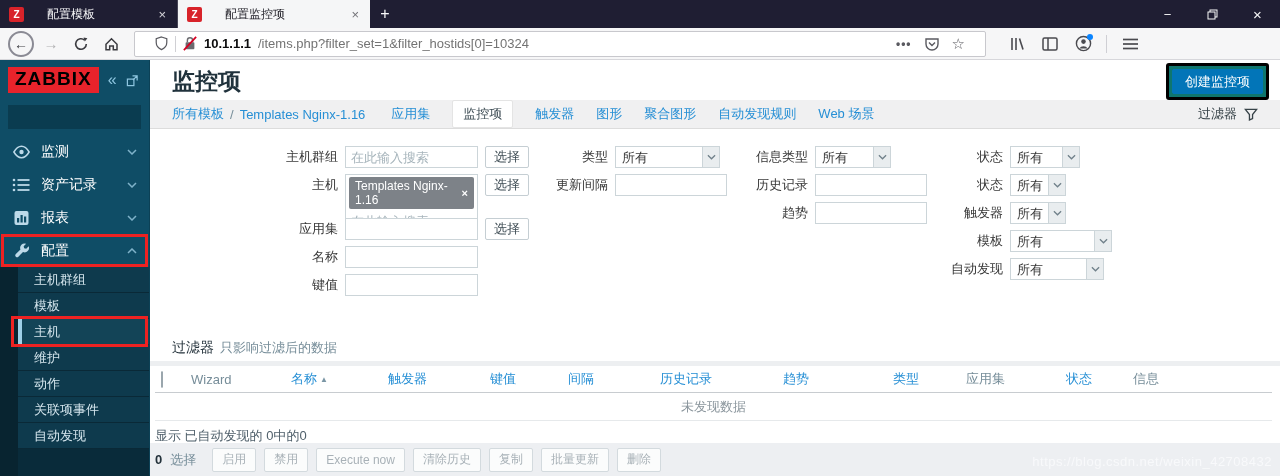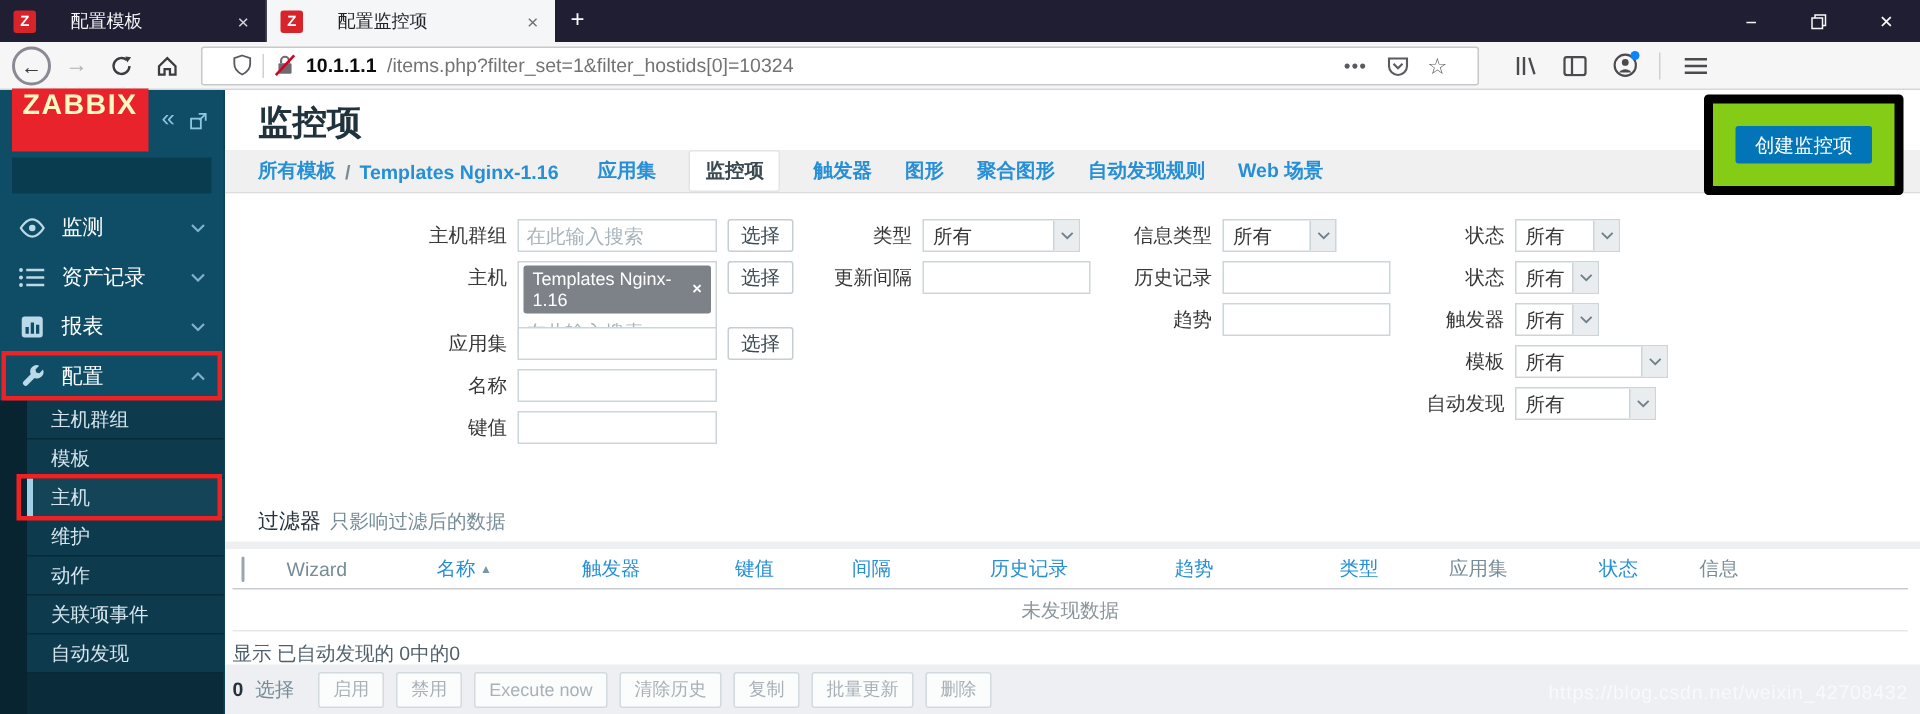--- a/index.html
+++ b/index.html
@@ -32,43 +32,43 @@
   .url-dots { letter-spacing:1px; font-weight:bold; font-size:12px; }
   .url-star { font-size:15px; }
   .tb-right { display:flex; align-items:center; gap:7px; margin-left:14px; }
   .tb-ic { width:26px; height:26px; display:flex; align-items:center; justify-content:center; position:relative; }
   .tb-sep { width:1px; height:18px; background:#cfcfd4; margin:0 3px; }
   .acct-dot { position:absolute; right:3px; top:3px; width:6px; height:6px; border-radius:50%; background:#0a84ff; }
 
   
   #sidebar { position:absolute; left:0; top:60px; width:150px; bottom:0; background:#0f4d66; border-right:1px solid rgba(0,0,0,.15); }
   .logo-row { height:40px; display:flex; align-items:center; padding:0 8px; gap:9px; }
-  .logo { background:#e8232b; color:#fef9c3; font-weight:bold; font-size:19px; letter-spacing:1px; padding:1px 7px 19px; }
+  .logo { background:#e8232b; color:#000000; font-weight:bold; font-size:19px; letter-spacing:1px; padding:1px 7px 3px; }
   .collapse { color:#8ec6e0; font-size:16px; line-height:1; }
   .sb-search { position:absolute; left:8px; right:8px; top:45px; height:24px; background:#0a3c50; display:flex; align-items:center; }
   .sb-search input { flex:1; height:100%; background:transparent; border:0; outline:none; color:#dfeef5; font-size:12px; padding:0 6px; }
   .menu { position:absolute; left:0; right:0; top:75px; }
   .menu-item { height:33px; display:flex; align-items:center; gap:10px; padding:0 12px; color:#fff; font-size:14px; position:relative; cursor:pointer; }
   .menu-item .mi-ic { width:19px; color:#bcd9e8; flex:none; }
   .menu-item .chev { margin-left:auto; color:#7fb2c9; }
   .menu-item.annotated::after { content:""; position:absolute; left:1px; right:1px; top:0; bottom:0; border:3px solid #ee2222; pointer-events:none; z-index:3; }
   .submenu { position:absolute; left:0; right:0; top:207px; bottom:0; background:#092b3a; border-left:18px solid #082430; }
   .submenu-item { height:26px; line-height:26px; padding-left:16px; color:#d5e6ee; font-size:13px; background:#0e3a4d; border-bottom:1px solid rgba(0,0,0,.28); position:relative; cursor:pointer; }
   .submenu-item.selected { background:#134457; }
   .submenu-item.selected::before { content:""; position:absolute; left:0; top:0; bottom:0; width:4px; background:#9fd0e8; }
   .submenu-item.annotated::after { content:""; position:absolute; left:-7px; right:1px; top:-3px; bottom:-3px; border:3px solid #ee2222; pointer-events:none; z-index:3; }
 
   
   #main { position:absolute; left:150px; top:60px; right:0; bottom:0; background:#fff; }
   .page-header { position:absolute; left:0; right:0; top:0; height:40px; }
   .page-title { position:absolute; left:22px; top:6px; font-size:23px; color:#20323c; }
-  .create-wrap { position:absolute; right:11px; top:3px; border:6px solid #000000; border-radius:3px; padding:15px; background:#84cc16; z-index:3; }
+  .create-wrap { position:absolute; right:11px; top:3px; border:3px solid #000000; border-radius:3px; padding:3px; background:#0f766e; z-index:3; }
   .zbtn-blue { height:25px; background:#0275b8; border:1px solid #0275b8; color:#fff; font-size:13px; padding:0 12px; border-radius:2px; font-family:inherit; }
 
-  .crumb-bar { position:absolute; left:0; right:0; top:40px; height:29px; background:#f0f0f1; border-bottom:1px solid #dcdcdc; display:flex; align-items:center; padding:0 22px; font-size:13px;font-weight:bold; }
+  .crumb-bar { position:absolute; left:0; right:0; top:40px; height:29px; background:#f0f0f1; border-bottom:1px solid #dcdcdc; display:flex; align-items:center; padding:0 22px; font-size:13px; }
   .crumb a, .crumb-link { color:#268fd5; text-decoration:none; cursor:pointer; }
   .crumb-sep { color:#768d99; margin:0 6px; }
   .nav-tabs { display:flex; align-items:center; gap:22px; margin-left:26px; }
   .ntab { color:#268fd5; cursor:pointer; }
   .ntab.active { background:#fff; color:#3b4a52; padding:4px 10px; border-radius:2px; border:1px solid #e4e4e4; }
   .filter-toggle { margin-left:auto; display:flex; align-items:center; gap:7px; color:#374248; cursor:pointer; }
 
   .filter-panel { position:absolute; left:0; right:0; top:69px; height:206px; background:#fff; }
   .frow { position:absolute; display:flex; align-items:flex-start; gap:7px; font-size:13px; }
   .flabel { color:#383838; text-align:right; line-height:22px; flex:none; }

